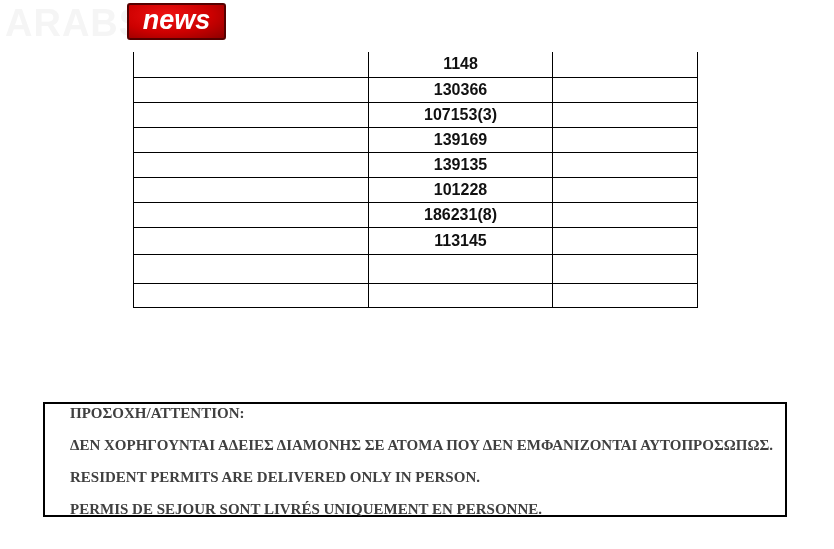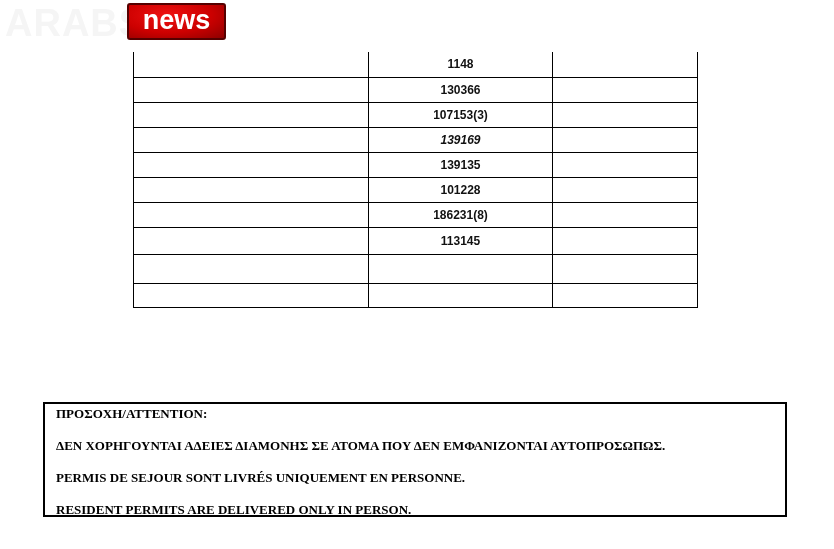--- a/index.html
+++ b/index.html
@@ -30,20 +30,21 @@
     left: 127px;
     top: 3px;
     width: 99px;
     height: 37px;
     background: radial-gradient(ellipse at 40% 30%, #ee1111 0%, #cc0000 55%, #8e0000 100%);
     border: 2px solid #550000;
     border-radius: 3px;
     display: flex;
     align-items: center;
     justify-content: center;
+    font-style: italic;
   }
   .logo span {
     color: #ffffff;
     font-family: "Liberation Sans", sans-serif;
     font-weight: bold;
     font-size: 27px;
     line-height: 1;
     letter-spacing: 0px;
     padding-bottom: 3px;
   }
@@ -56,45 +57,45 @@
     border-collapse: collapse;
     table-layout: fixed;
     width: 564px;
   }
   .doc-table td {
     border: 1px solid #000000;
     text-align: center;
     vertical-align: middle;
     font-family: "Liberation Sans", sans-serif;
     font-weight: bold;
-    font-size: 12px;
+    font-size: 16px;
     color: #111111;
     overflow: hidden;
   }
   
   .doc-table tr:first-child td { border-top: none; }
 
   
   .notice {
     position: absolute;
     left: 43px;
     top: 402px;
     width: 744px;
     height: 115px;
     border: 2px solid #000000;
     padding: 2px 8px;
     background: #ffffff;
   }
   .notice p {
     font-family: "Liberation Serif", serif;
     font-weight: bold;
-    font-size: 13px;
+    font-size: 15px;
     line-height: 15px;
-    color: #000000;
-    margin: 0 0 17px 3px;
+    color: #404040;
+    margin: 0 0 17px 17px;
     white-space: nowrap;
   }
   .notice p:last-child { margin-bottom: 0; }
 </style>
 </head>
 <body>
 
 <div class="watermark">ARABS</div>
 
 <div class="logo">
@@ -116,21 +117,21 @@
       <tr style="height: 25px;">
         <td></td>
         <td>130366</td>
         <td></td>
       </tr>
       <tr style="height: 25px;">
         <td></td>
         <td>107153(3)</td>
         <td></td>
       </tr>
-      <tr style="height: 25px; font-style: italic;">
+      <tr style="height: 25px;">
         <td></td>
         <td>139169</td>
         <td></td>
       </tr>
       <tr style="height: 25px;">
         <td></td>
         <td>139135</td>
         <td></td>
       </tr>
       <tr style="height: 25px;">
@@ -157,15 +158,15 @@
         <td></td>
         <td></td>
         <td></td>
       </tr>
     </tbody>
 </table>
 
 <div class="notice">
   <p>ΠΡΟΣΟΧΗ/ATTENTION:</p>
   <p>ΔΕΝ ΧΟΡΗΓΟΥΝΤΑΙ ΑΔΕΙΕΣ ΔΙΑΜΟΝΗΣ ΣΕ ΑΤΟΜΑ ΠΟΥ ΔΕΝ ΕΜΦΑΝΙΖΟΝΤΑΙ ΑΥΤΟΠΡΟΣΩΠΩΣ.</p>
+  <p>RESIDENT PERMITS ARE DELIVERED ONLY IN PERSON.</p>
   <p>PERMIS DE SEJOUR SONT LIVRÉS UNIQUEMENT EN PERSONNE.</p>
-  <p>RESIDENT PERMITS ARE DELIVERED ONLY IN PERSON.</p>
 </div>
 
 </body></html>

